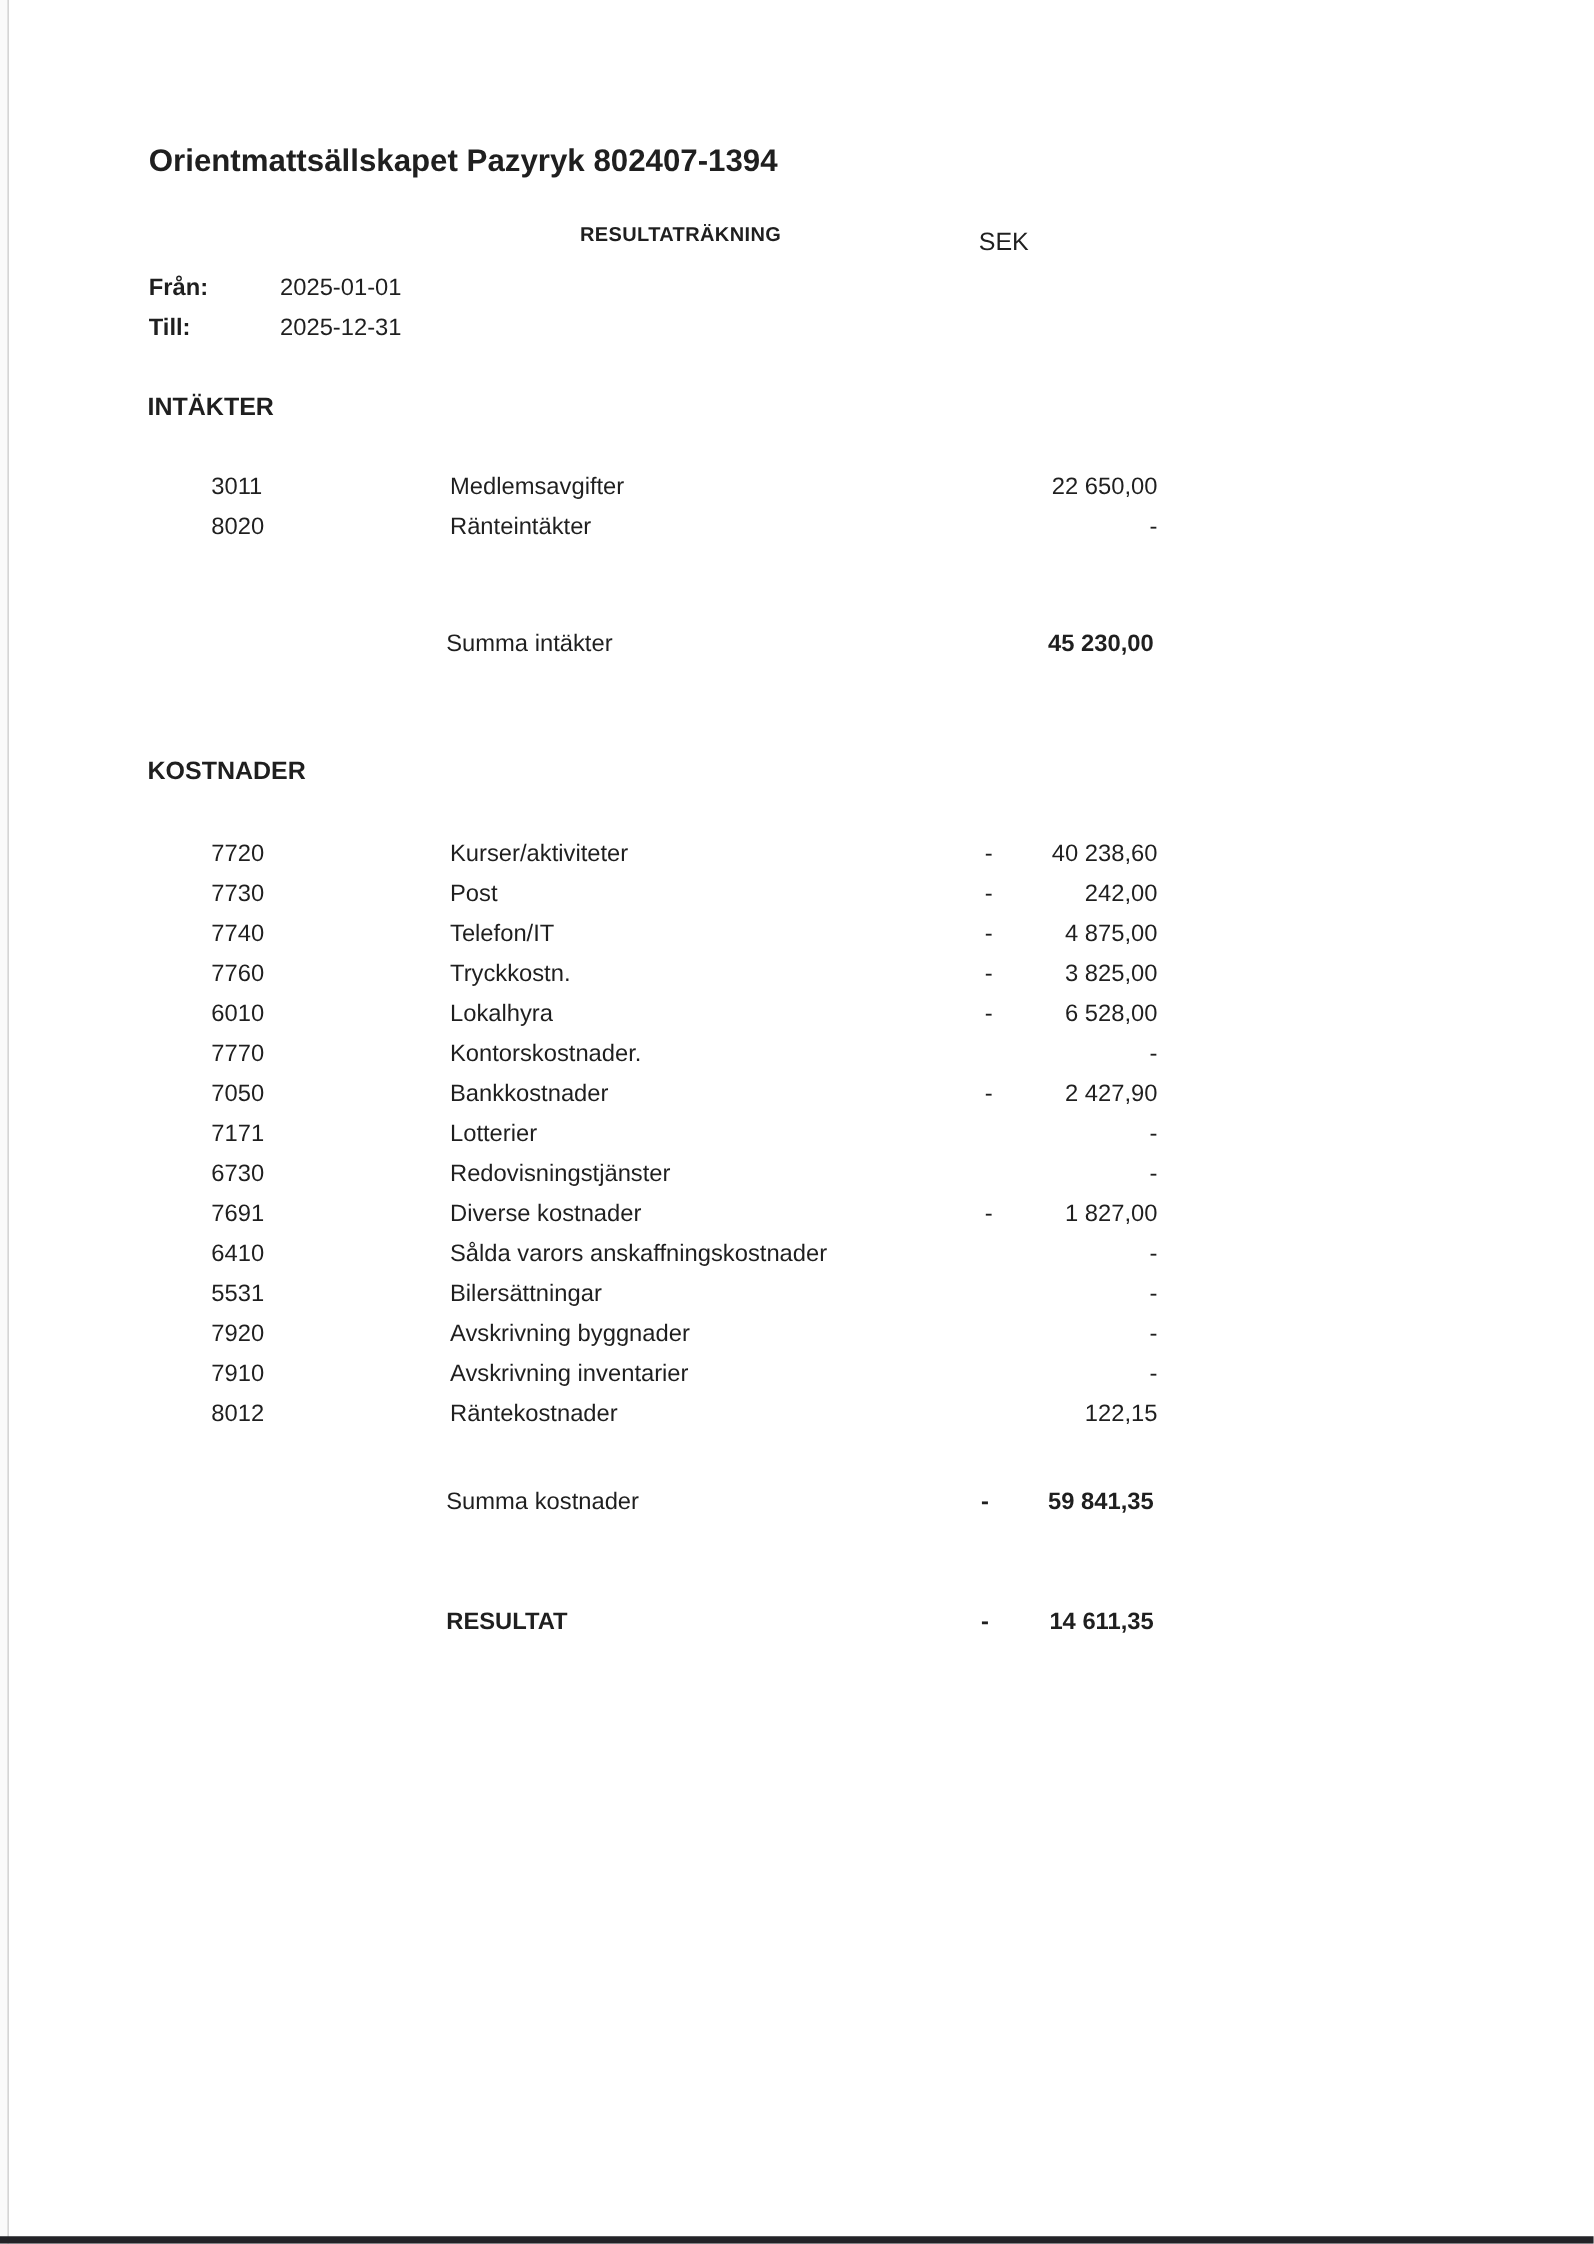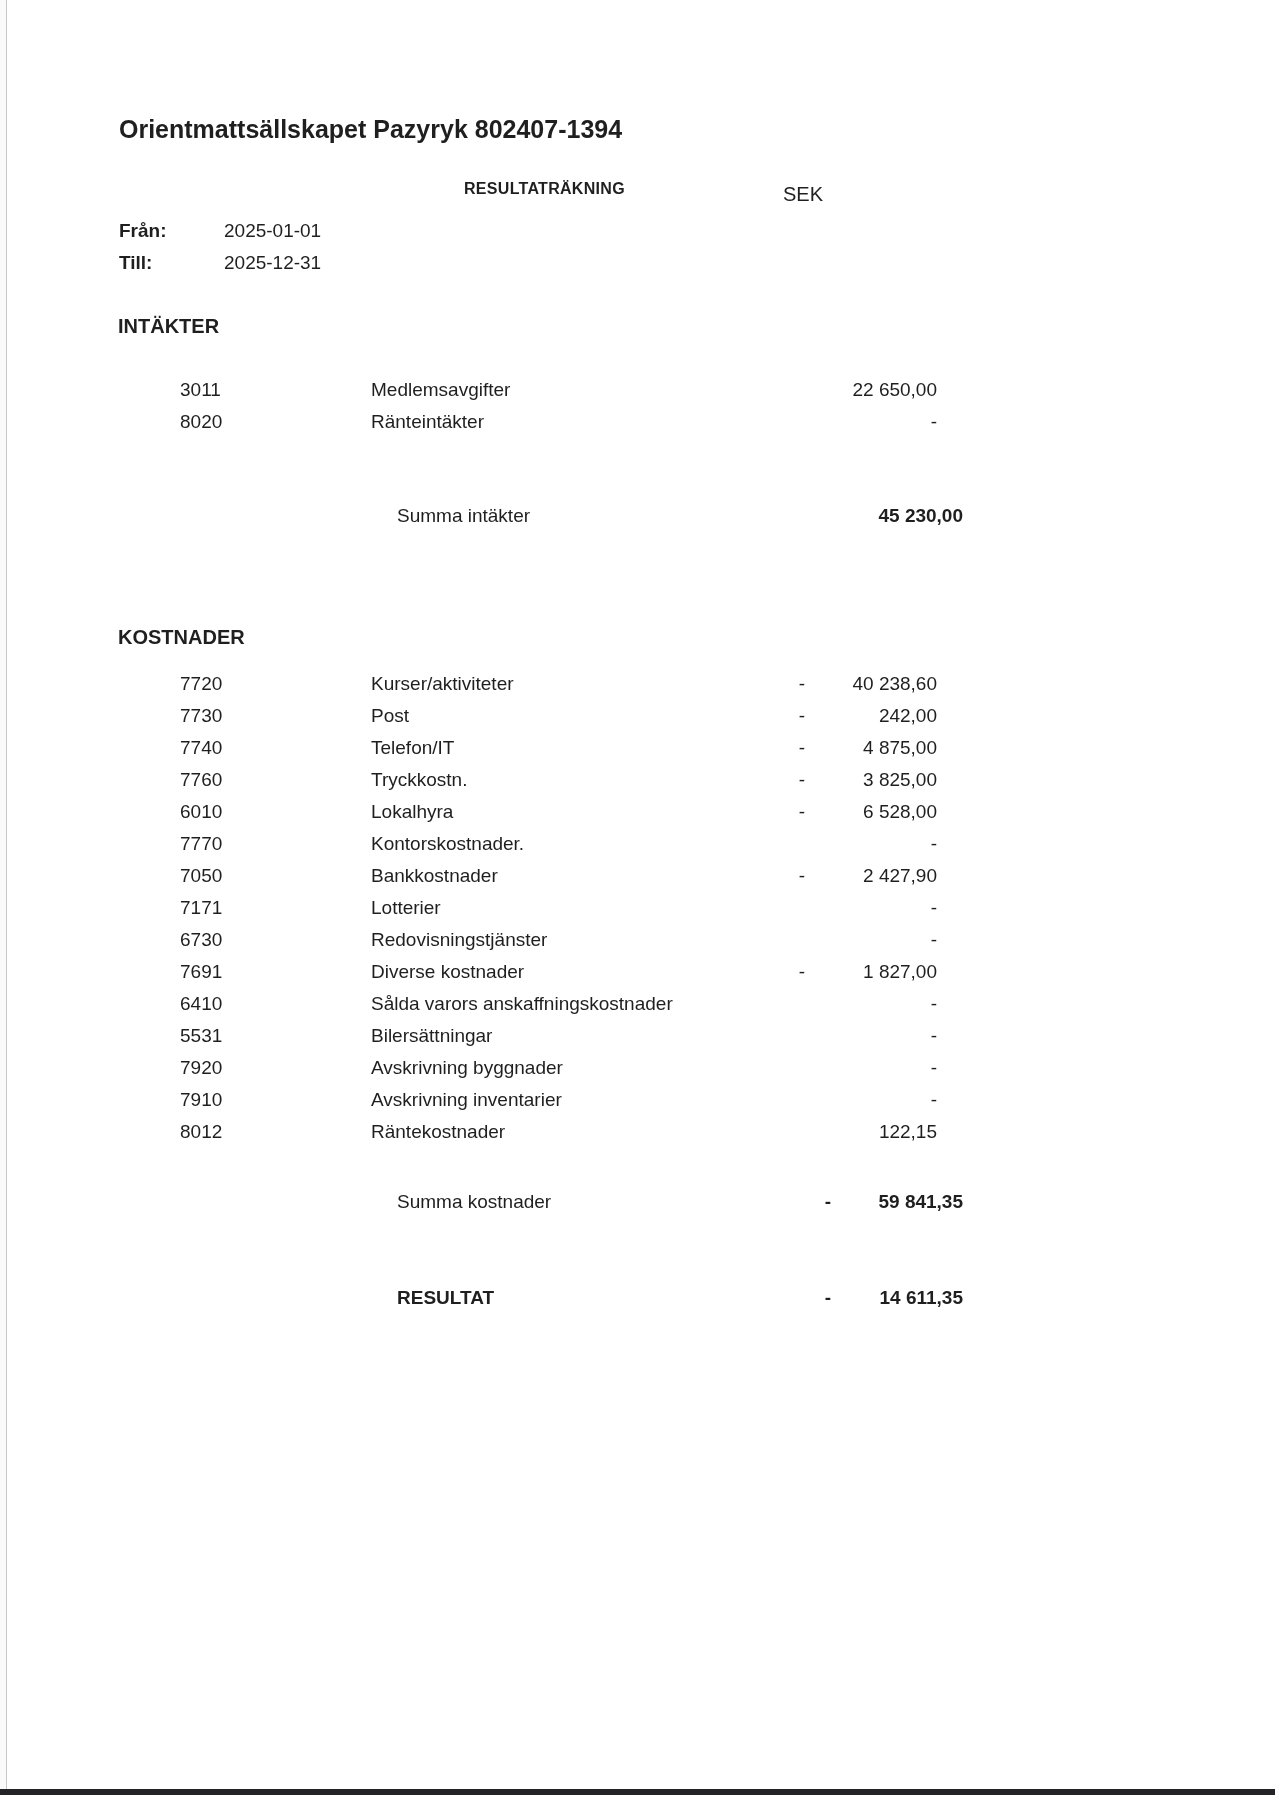--- a/index.html
+++ b/index.html
@@ -50,35 +50,35 @@
   .period-label { font-size: 19px; left: 119px; font-weight: bold; }
   .period-value { font-size: 19px; left: 224px; }
   .from-row { top: 220px; }
   .till-row { top: 252px; }
 
   .section-heading {
     left: 118px;
     font-size: 20px; font-weight: bold;
   }
   .income-heading { top: 315px; }
-  .costs-heading  { top: 606px; margin-top: 20px; }
-
-  .rows { position: absolute; left: 14px; width: 1051px; }
+  .costs-heading  { top: 606px; }
+
+  .rows { position: absolute; left: 3px; width: 1051px; }
   .income-rows { top: 374px; }
   .costs-rows  { top: 668px; }
 
   .row { position: relative; height: 32px; font-size: 19px; }
   .row > span { position: absolute; line-height: 32px; white-space: nowrap; }
   .account { left: 166px; }
   .label   { left: 357px; }
   .sign    { left: 780px; width: 16px; text-align: center; }
   .amount  { left: 790px; width: 133px; text-align: right; }
   .amount.dash { padding-right: 23px; }
 
-  .total-row { position: absolute; left: 0; width: 1095px; height: 32px; font-size: 19px; margin-left: 40px; }
+  .total-row { position: absolute; left: 0; width: 1095px; height: 32px; font-size: 19px; }
   .total-row > span { position: absolute; line-height: 32px; white-space: nowrap; }
   .income-total { top: 500px; }
   .costs-total  { top: 1186px; }
   .result-row   { top: 1282px; }
   .total-row .amount, .total-row .sign { font-weight: bold; }
   .result-row .label { font-weight: bold; }
 </style>
 </head>
 <body>
 

